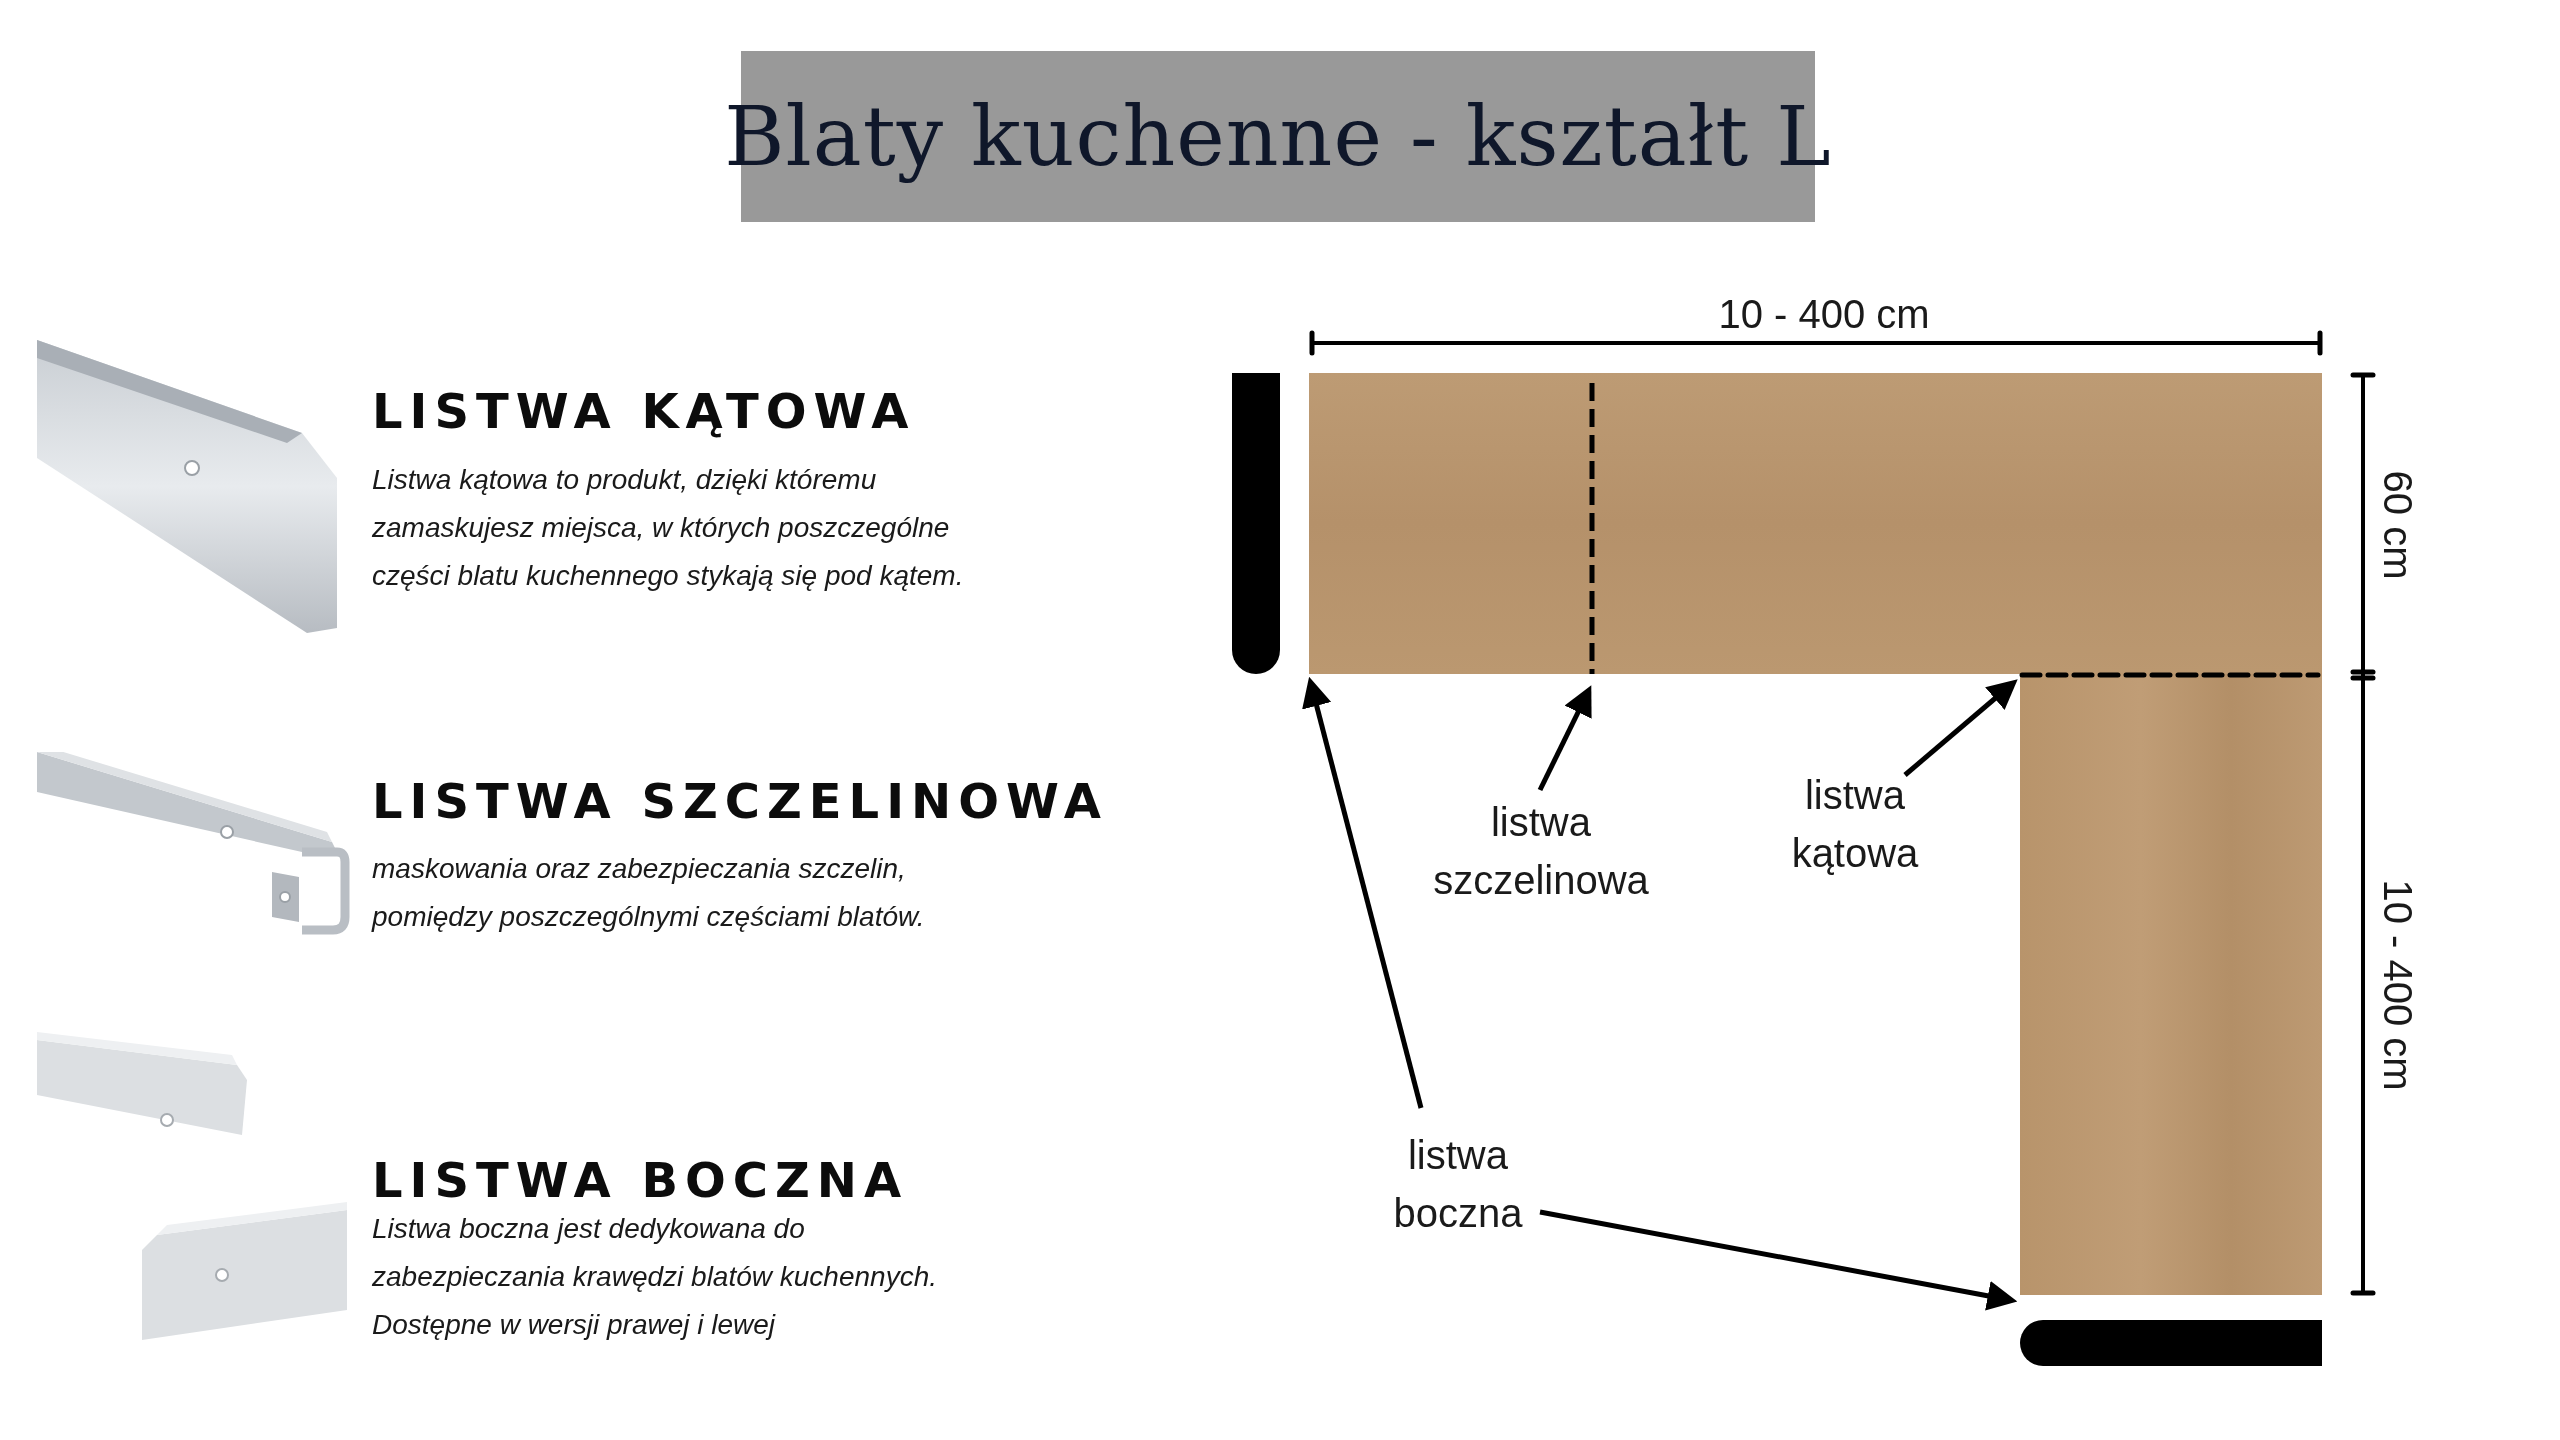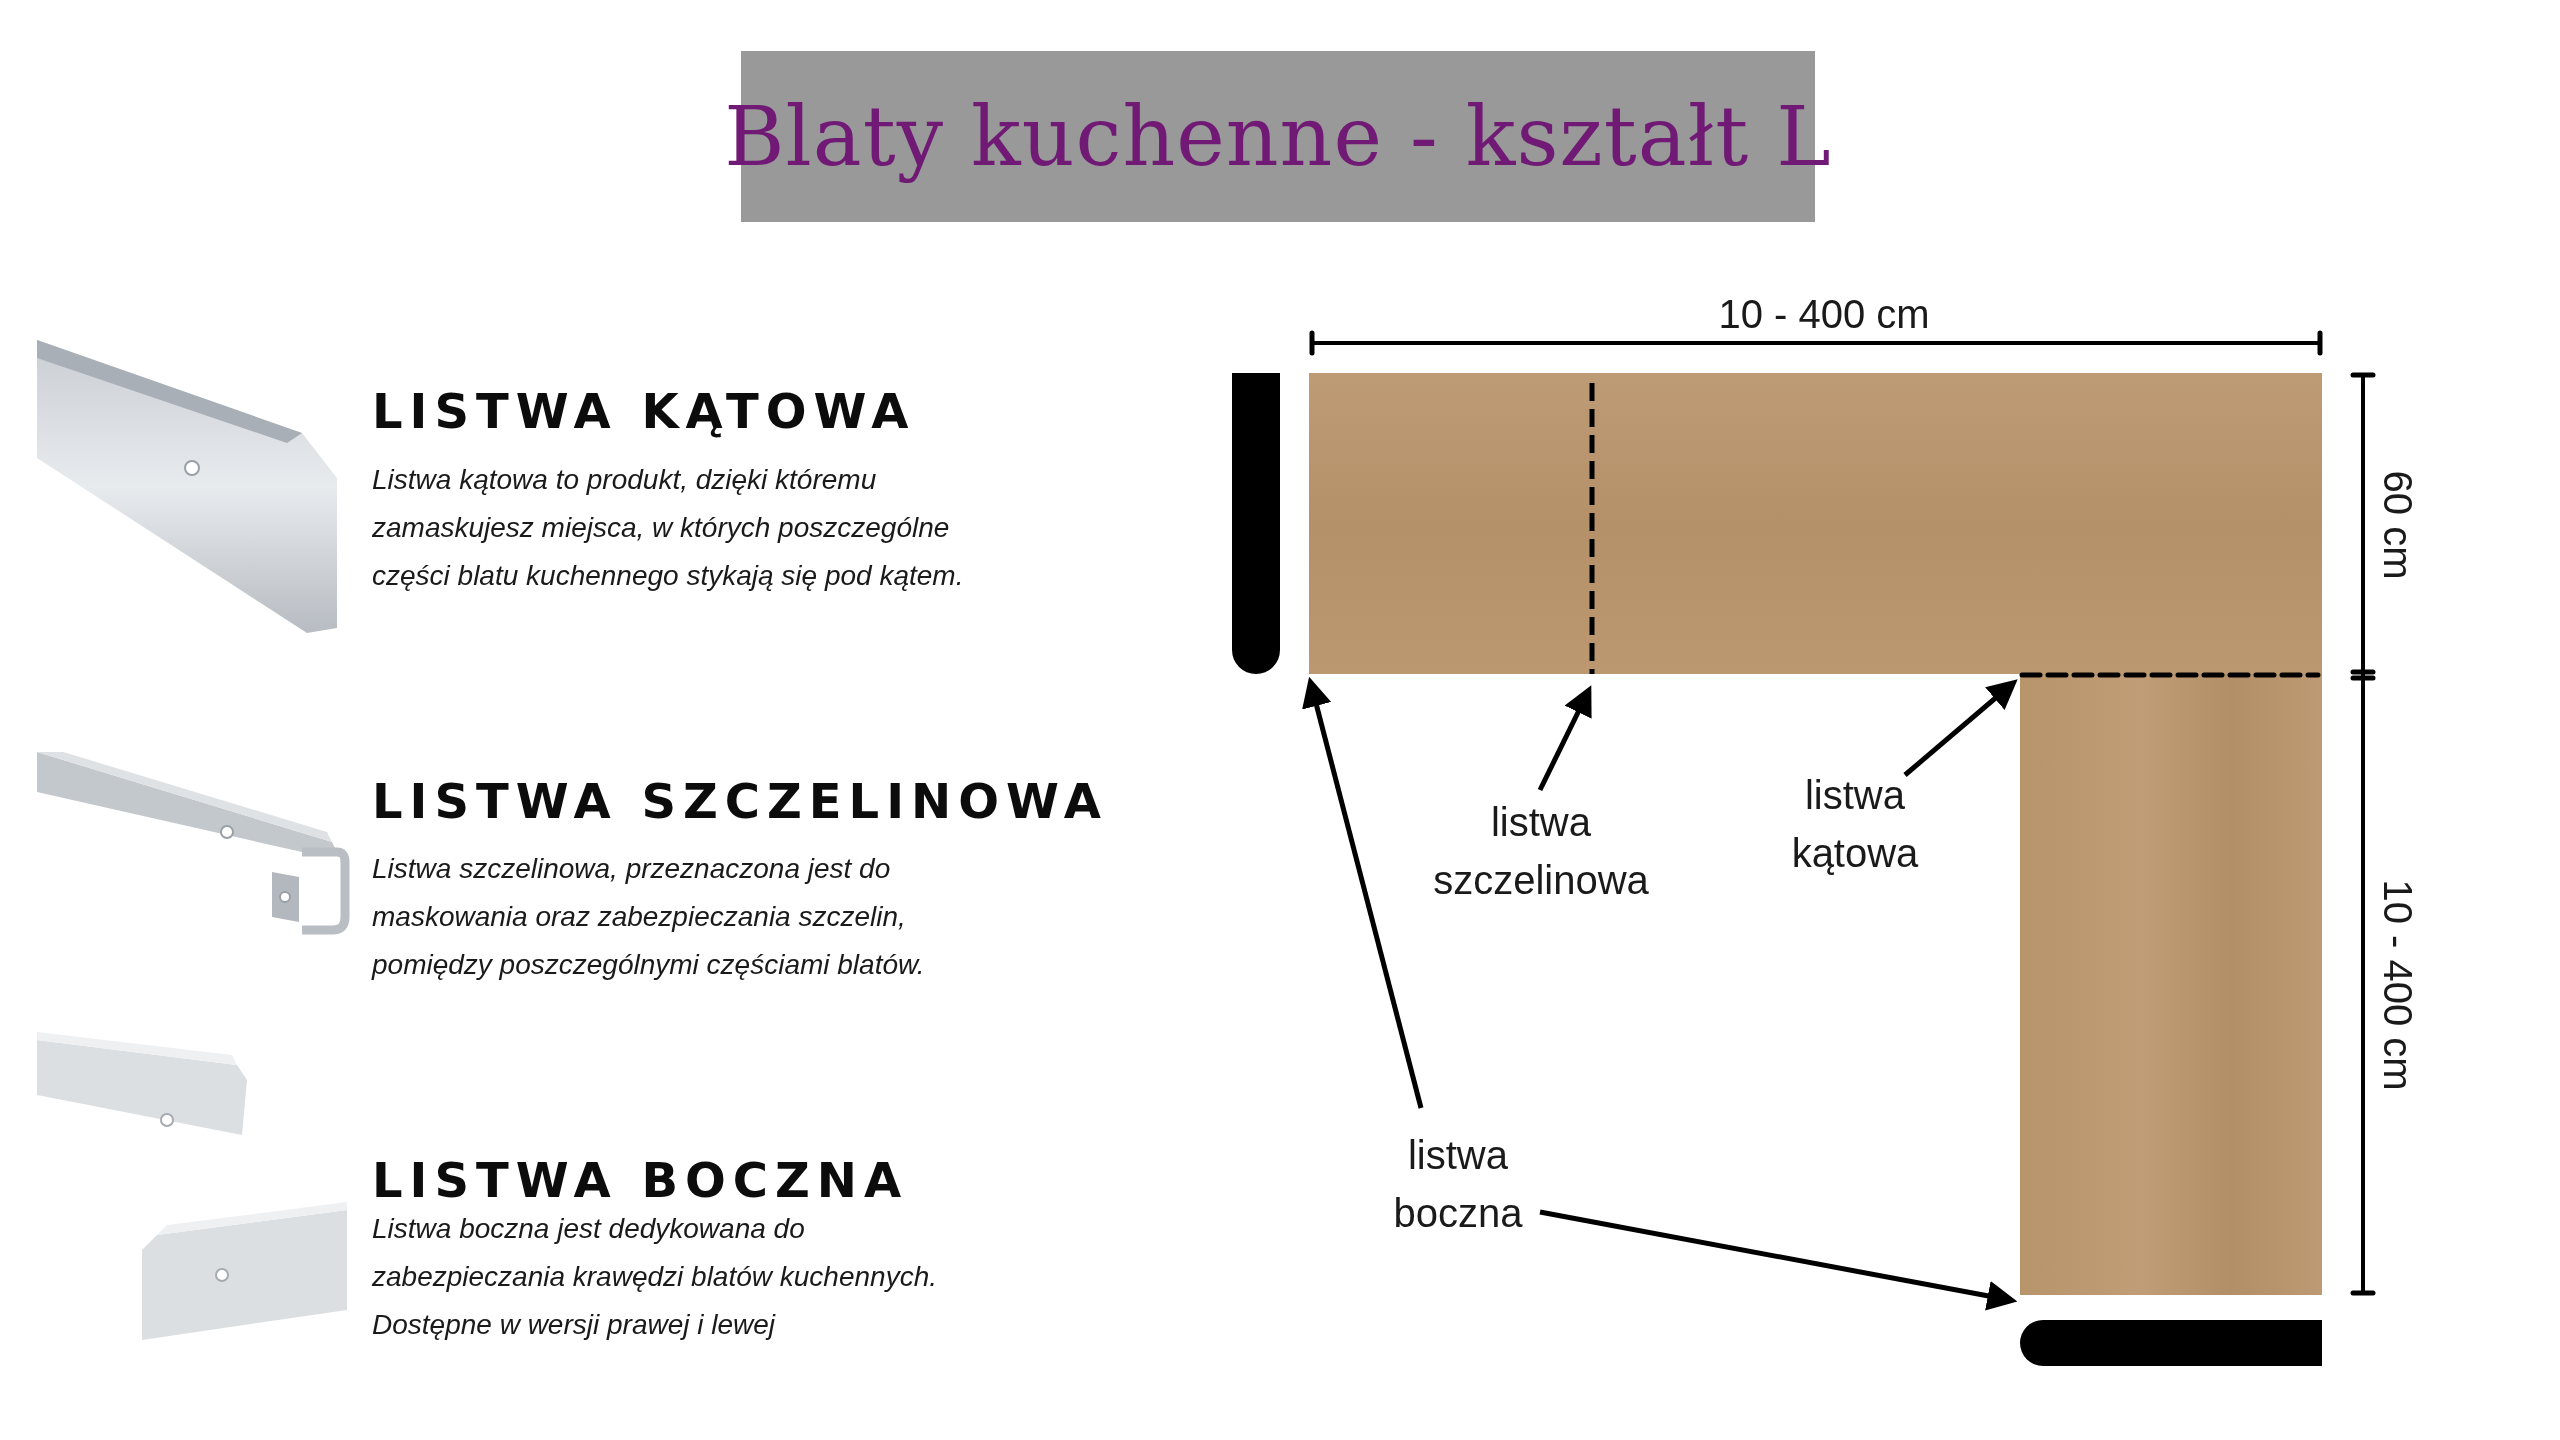--- a/index.html
+++ b/index.html
@@ -1,21 +1,21 @@
 <!DOCTYPE html>
 <html><head>
 <meta charset="utf-8">
 <style>
   html, body { margin:0; padding:0; }
   body { width:2560px; height:1440px; background:#ffffff; position:relative; overflow:hidden;
          font-family:"Liberation Sans", sans-serif; color:#111; }
   .abs { position:absolute; }
   .title-box { left:741px; top:51px; width:1074px; height:171px; background:#999999;
                display:flex; align-items:center; justify-content:center; }
-  .title-text { color:#701a75; font-family:"DejaVu Serif", serif; font-size:82px; font-weight:400;
+  .title-text { color:#0f172a; font-family:"DejaVu Serif", serif; font-size:82px; font-weight:400;
                 letter-spacing:1px; white-space:nowrap; }
   .heading { left:372px; font-family:"DejaVu Sans", sans-serif; font-size:48px; font-weight:700;
              letter-spacing:7px; color:#0c0c0c; white-space:nowrap; }
   .desc { left:372px; font-family:"Liberation Sans", sans-serif; font-style:italic; font-size:28px;
           line-height:48px; color:#1a1a1a; width:700px; }
   .desc span { display:block; white-space:nowrap; }
   .prod-img { left:37px; }
   .wood { background:#b8966f; }
   .diag-label { font-family:"Liberation Sans", sans-serif; font-size:40px; color:#1a1a1a;
                 text-align:center; line-height:58px; }
@@ -51,21 +51,20 @@
 <svg class="abs prod-img" style="top:752px;" width="320" height="210" viewBox="0 0 320 210">
   <polygon points="0,0 295,90 300,100 265,100 0,40" fill="#c3c8cd"></polygon>
   <polygon points="0,0 295,90 290,80 0,-8" fill="#dfe2e5"></polygon>
   <path d="M265,100 L300,100 Q308,100 308,110 L308,165 Q308,178 296,178 L265,178" fill="none" stroke="#b9bec4" stroke-width="9"></path>
   <polygon points="235,120 262,125 262,170 235,165" fill="#b3b8be"></polygon>
   <circle cx="190" cy="80" r="6" fill="#ffffff" stroke="#9aa0a6" stroke-width="2"></circle>
   <circle cx="248" cy="145" r="5" fill="#ffffff" stroke="#9aa0a6" stroke-width="2"></circle>
 </svg>
 <div class="abs heading" style="top:773px;">LISTWA SZCZELINOWA</div>
 <div class="abs desc" style="top:845px;">
-  <span>Listwa szczelinowa, przeznaczona jest do</span>
   <span>maskowania oraz zabezpieczania szczelin,</span>
   <span>pomiędzy poszczególnymi częściami blatów.</span>
 </div>
 
 <svg class="abs prod-img" style="top:1020px;" width="320" height="330" viewBox="0 0 320 330">
   <polygon points="0,20 200,45 210,60 205,115 0,75" fill="#dcdfe2"></polygon>
   <polygon points="0,20 200,45 195,35 0,12" fill="#eef0f2"></polygon>
   <circle cx="130" cy="100" r="6" fill="#ffffff" stroke="#a6abb0" stroke-width="2"></circle>
   <polygon points="310,190 120,215 105,230 105,320 310,290" fill="#dcdfe2"></polygon>
   <polygon points="310,190 120,215 130,205 310,182" fill="#eef0f2"></polygon>

